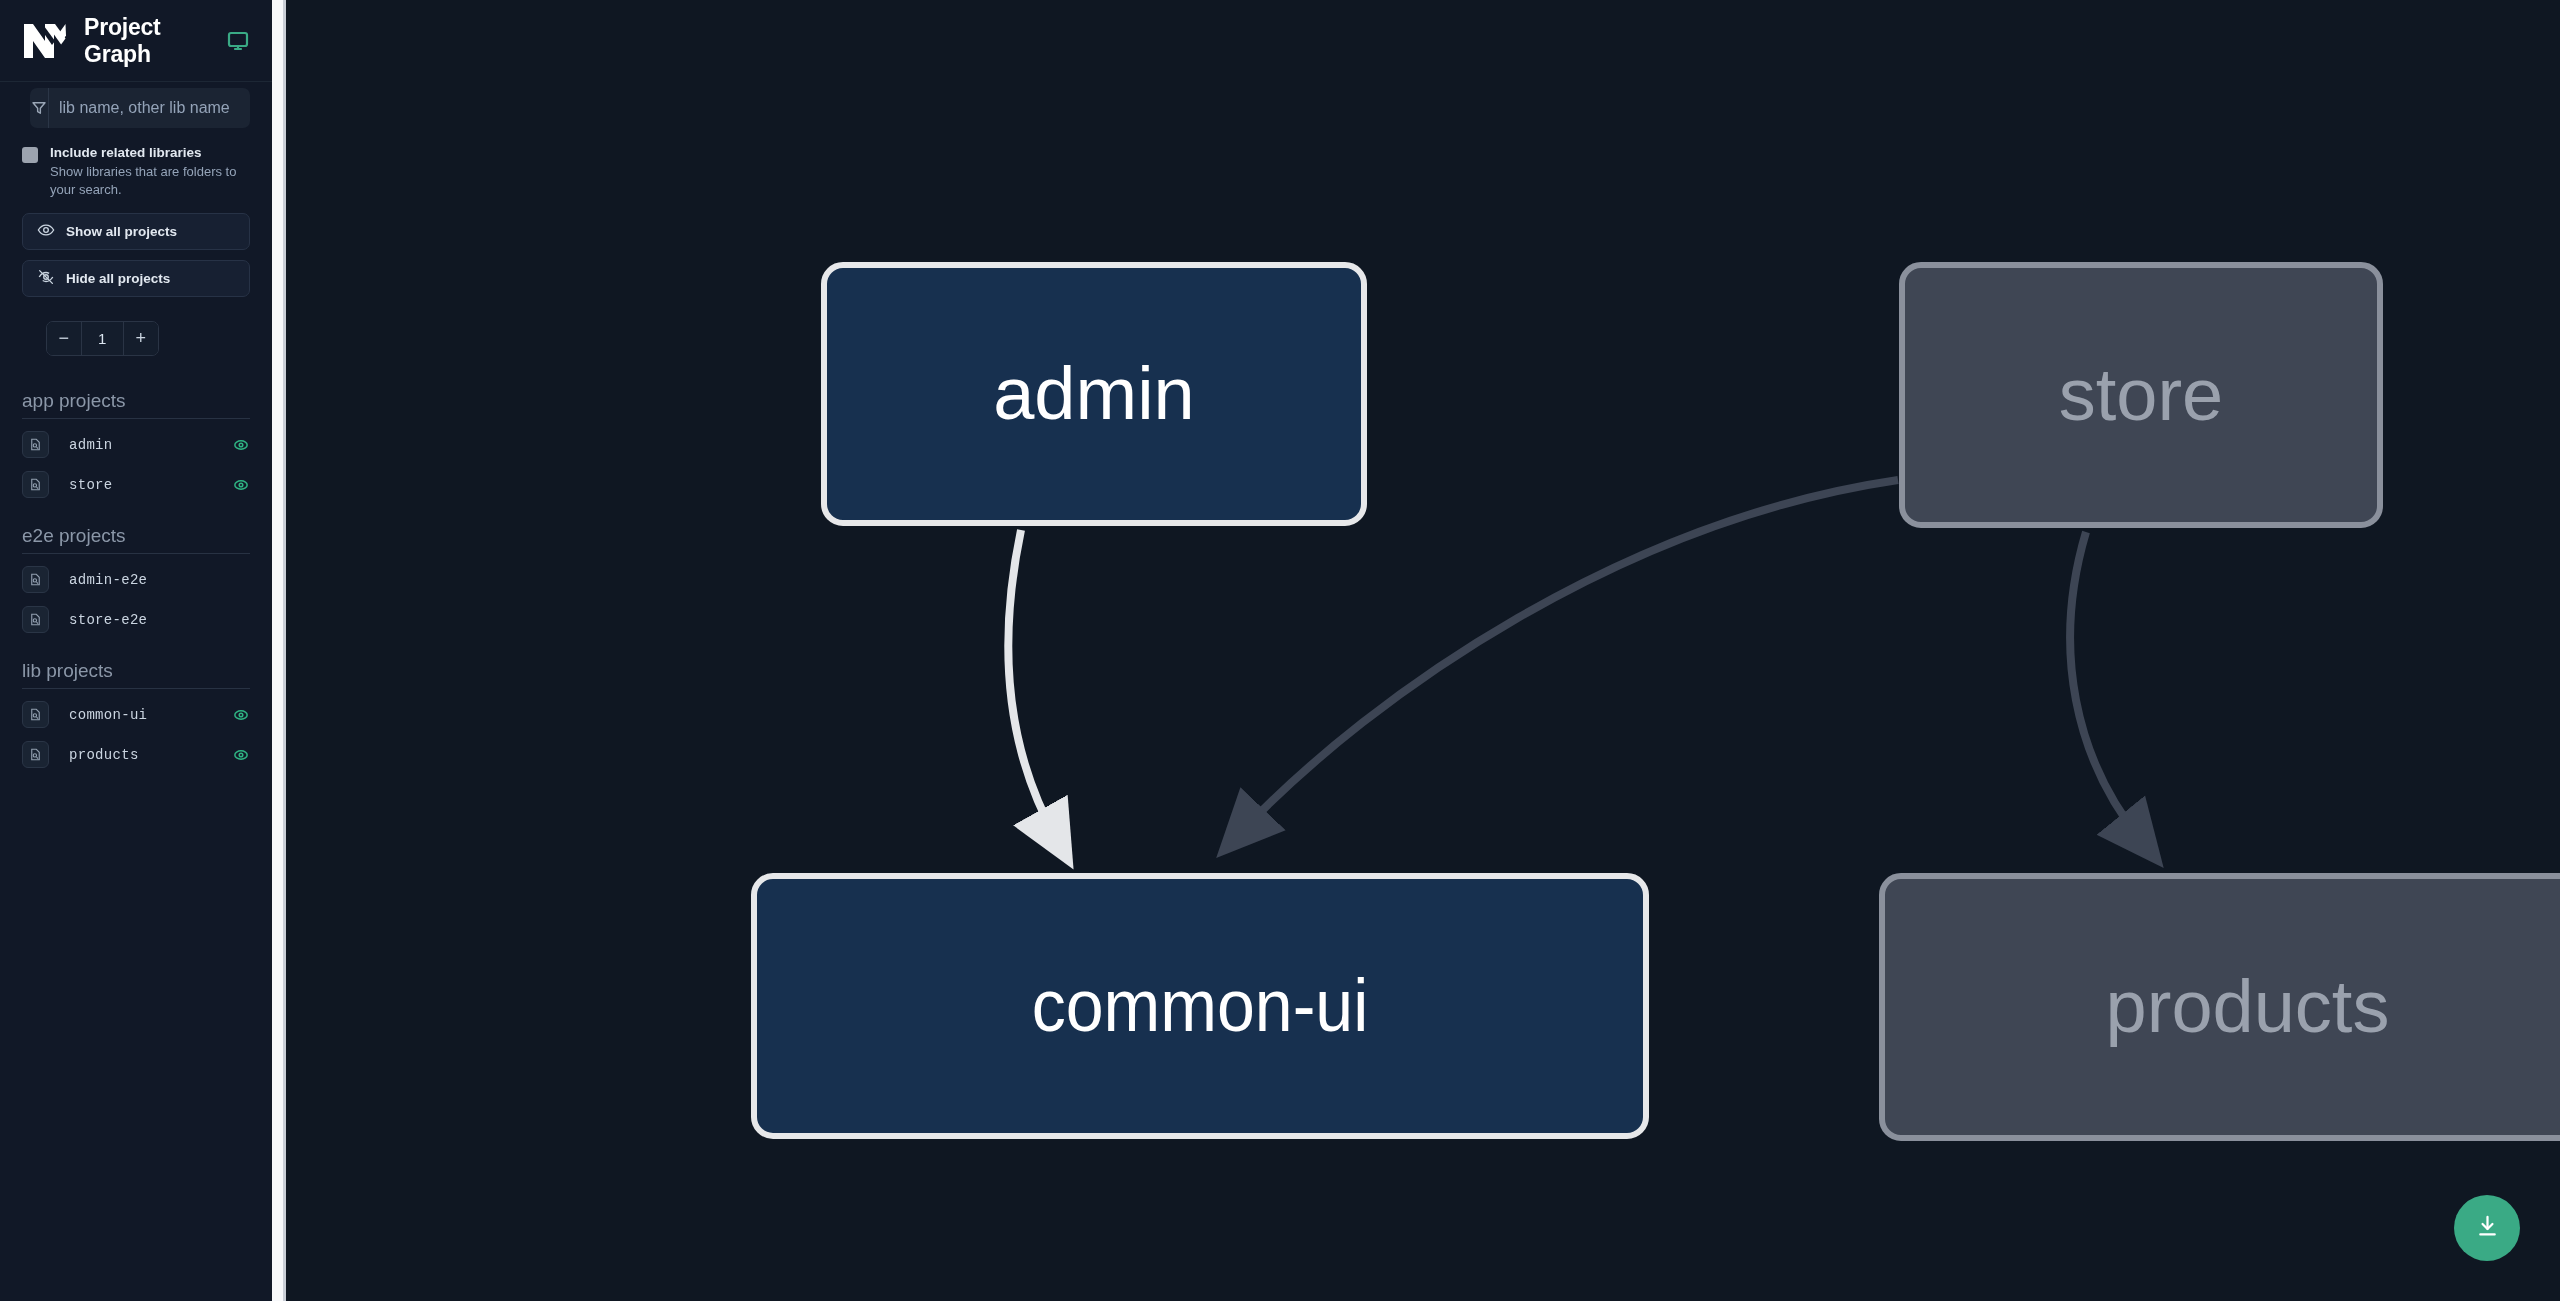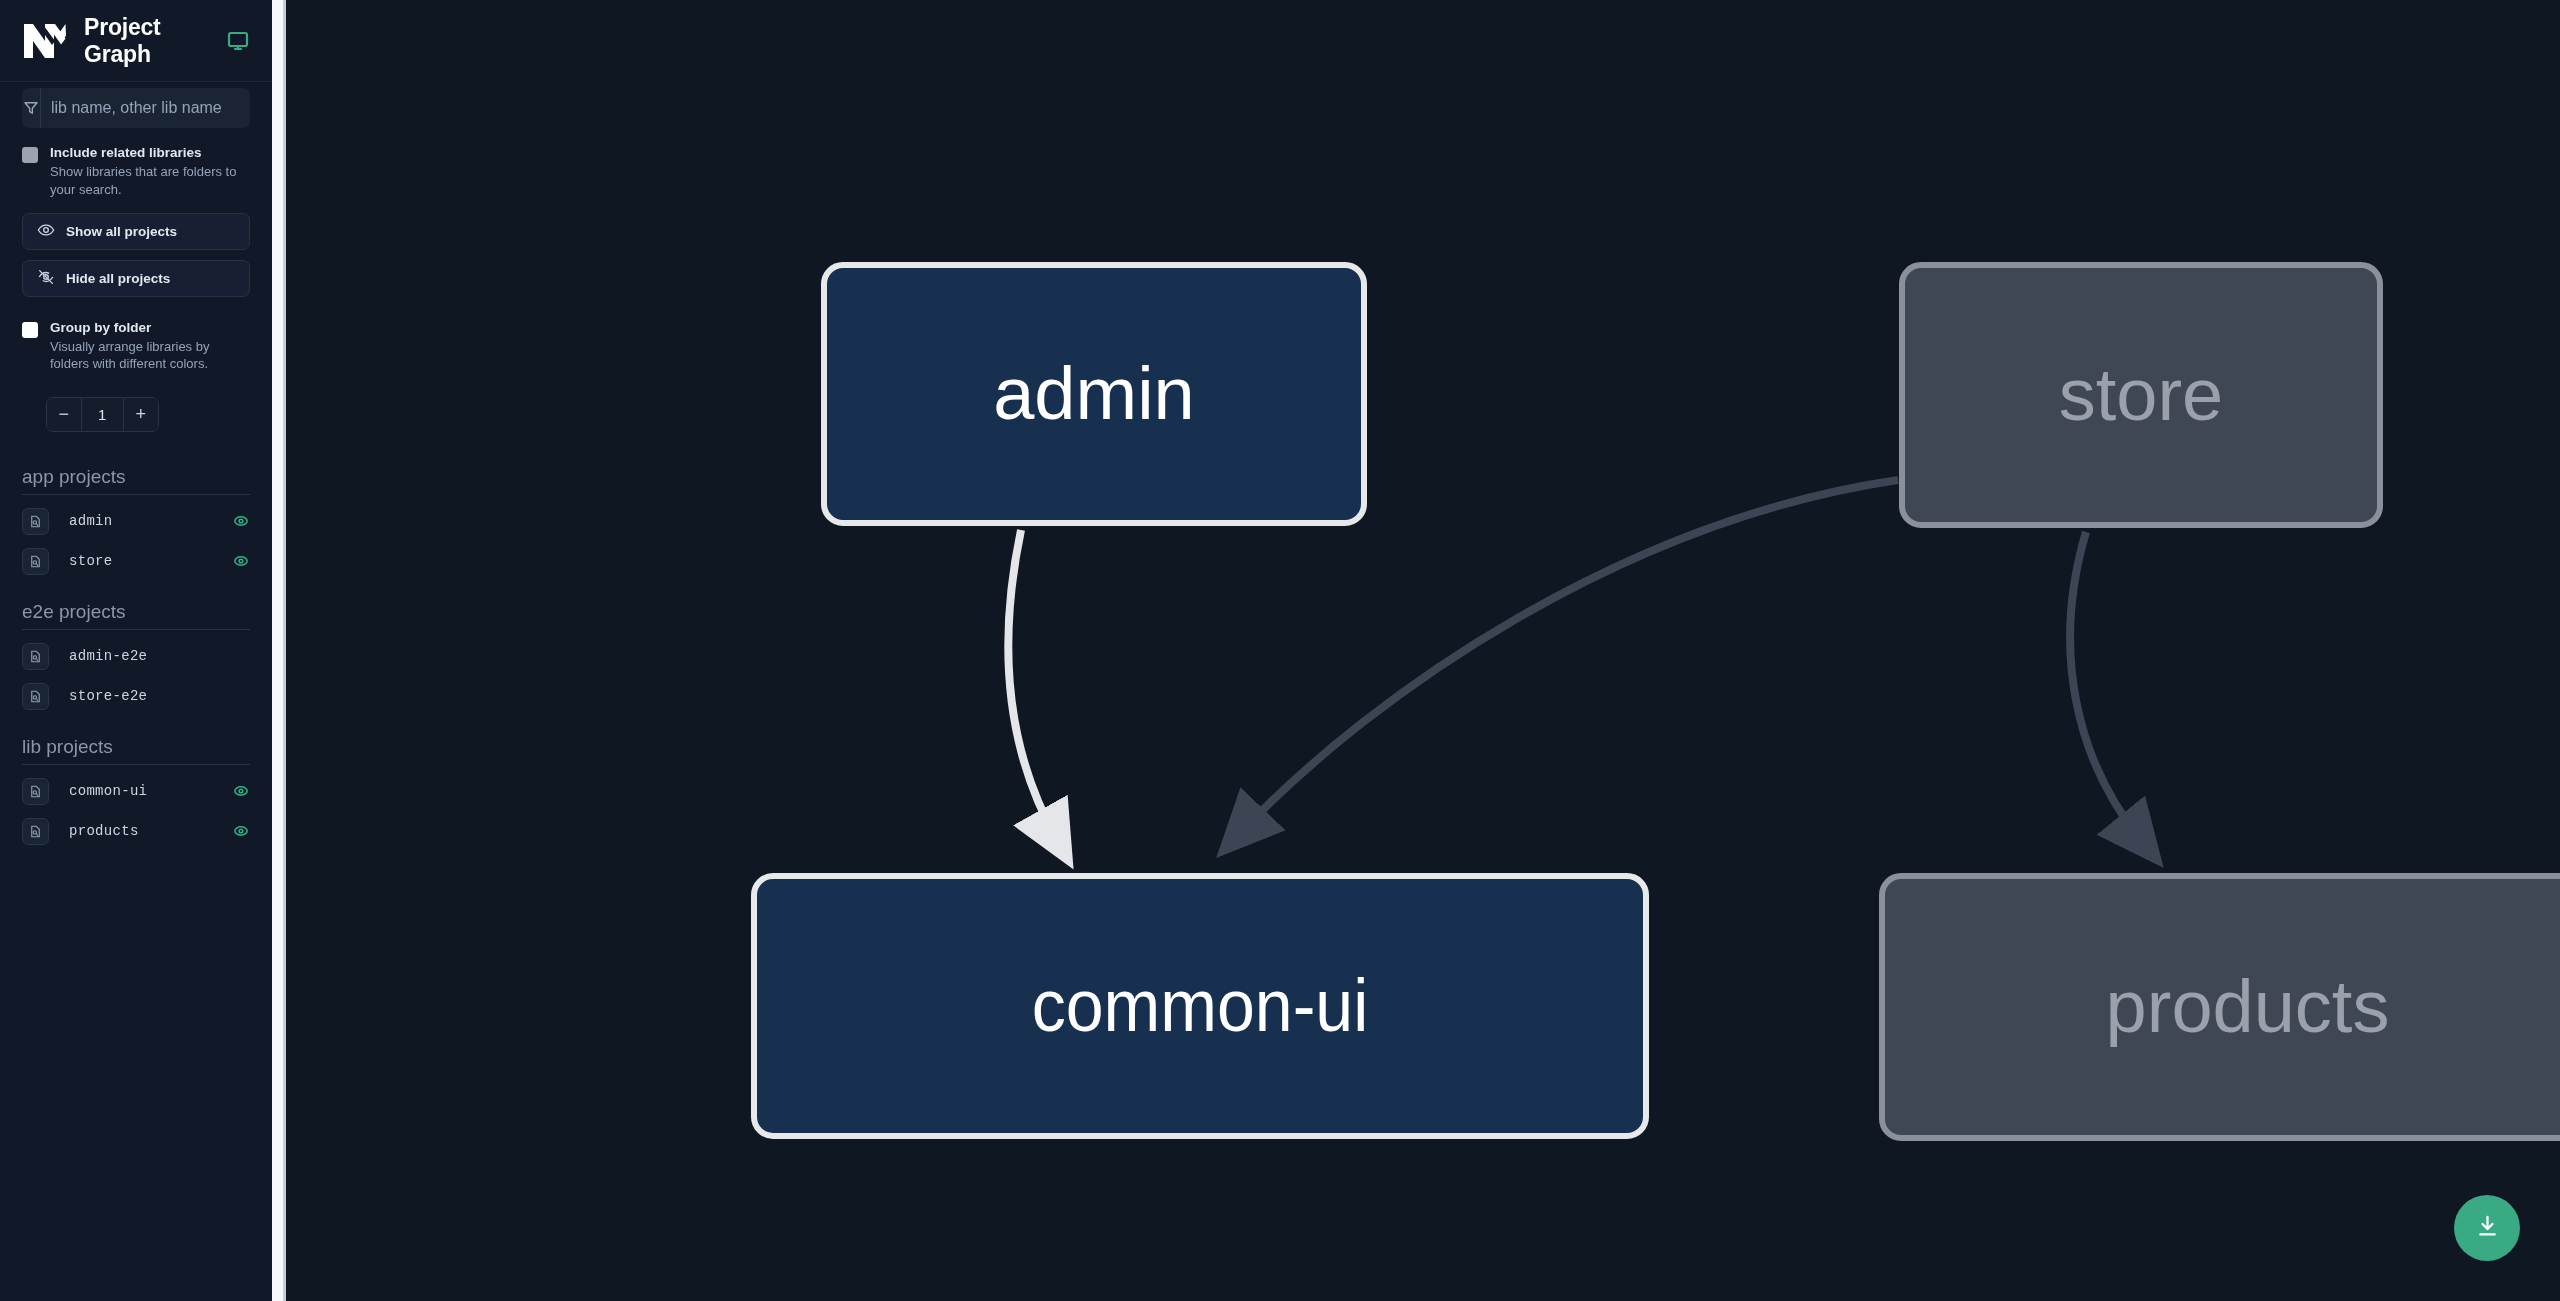--- a/index.html
+++ b/index.html
@@ -24,21 +24,21 @@
   .nx-logo { width:46px; height:42px; flex:0 0 46px; margin-right:16px; }
   .sb-title { font-size:23px; font-weight:700; color:#ffffff; letter-spacing:-0.2px; }
   .monitor-icon { margin-left:19px; width:24px; height:24px; display:block; }
 
   .sb-sub {
     display:flex; align-items:center; gap:11px;
     padding:20px 22px 14px 22px; font-size:15px; color:#cbd5e1;
   }
   .info-icon { width:17px; height:17px; flex:0 0 17px; display:block; }
 
-  .filter-wrap { padding:6px 22px 0 22px; }
+  .filter-wrap { padding:6px 22px 0 22px;margin-left:8px; }
   .filter-box {
     display:flex; align-items:center; height:40px;
     background:#1b2433; border-radius:7px; overflow:hidden;
   }
   .filter-icon-cell {
     width:41px; height:40px; display:flex; align-items:center; justify-content:center;
     border-right:1px solid #29out; border-right:1px solid #2b3647;
   }
   .filter-input {
     flex:1; background:transparent; border:0; outline:none;
@@ -210,27 +210,20 @@
           <svg viewBox="0 0 24 24" width="18" height="18" fill="none" stroke="#cbd5e1" stroke-width="1.8">
             <path d="M3 12s3.6-6 9-6c1.6 0 3 .5 4.2 1.2M21 12s-3.6 6-9 6c-1.7 0-3.2-.6-4.4-1.3"></path>
             <circle cx="12" cy="12" r="3"></circle>
             <path d="M3.5 3.5l17 17" stroke-linecap="round"></path>
           </svg>
         </span>
         <span>Hide all projects</span>
       </button>
     </div>
 
-    <div class="check-row" style="padding-top:22px">
-      <span class="cbox off-light"></span>
-      <span class="check-text">
-        <span class="check-title" style="display:block">Group by folder</span>
-        <span class="check-desc" style="display:block">Visually arrange libraries by folders with different colors.</span>
-      </span>
-    </div>
 
 
     <div class="stepper-wrap">
       <div class="stepper">
         <div class="st-btn">−</div>
         <div class="st-val">1</div>
         <div class="st-btn last">+</div>
       </div>
     </div>
 

